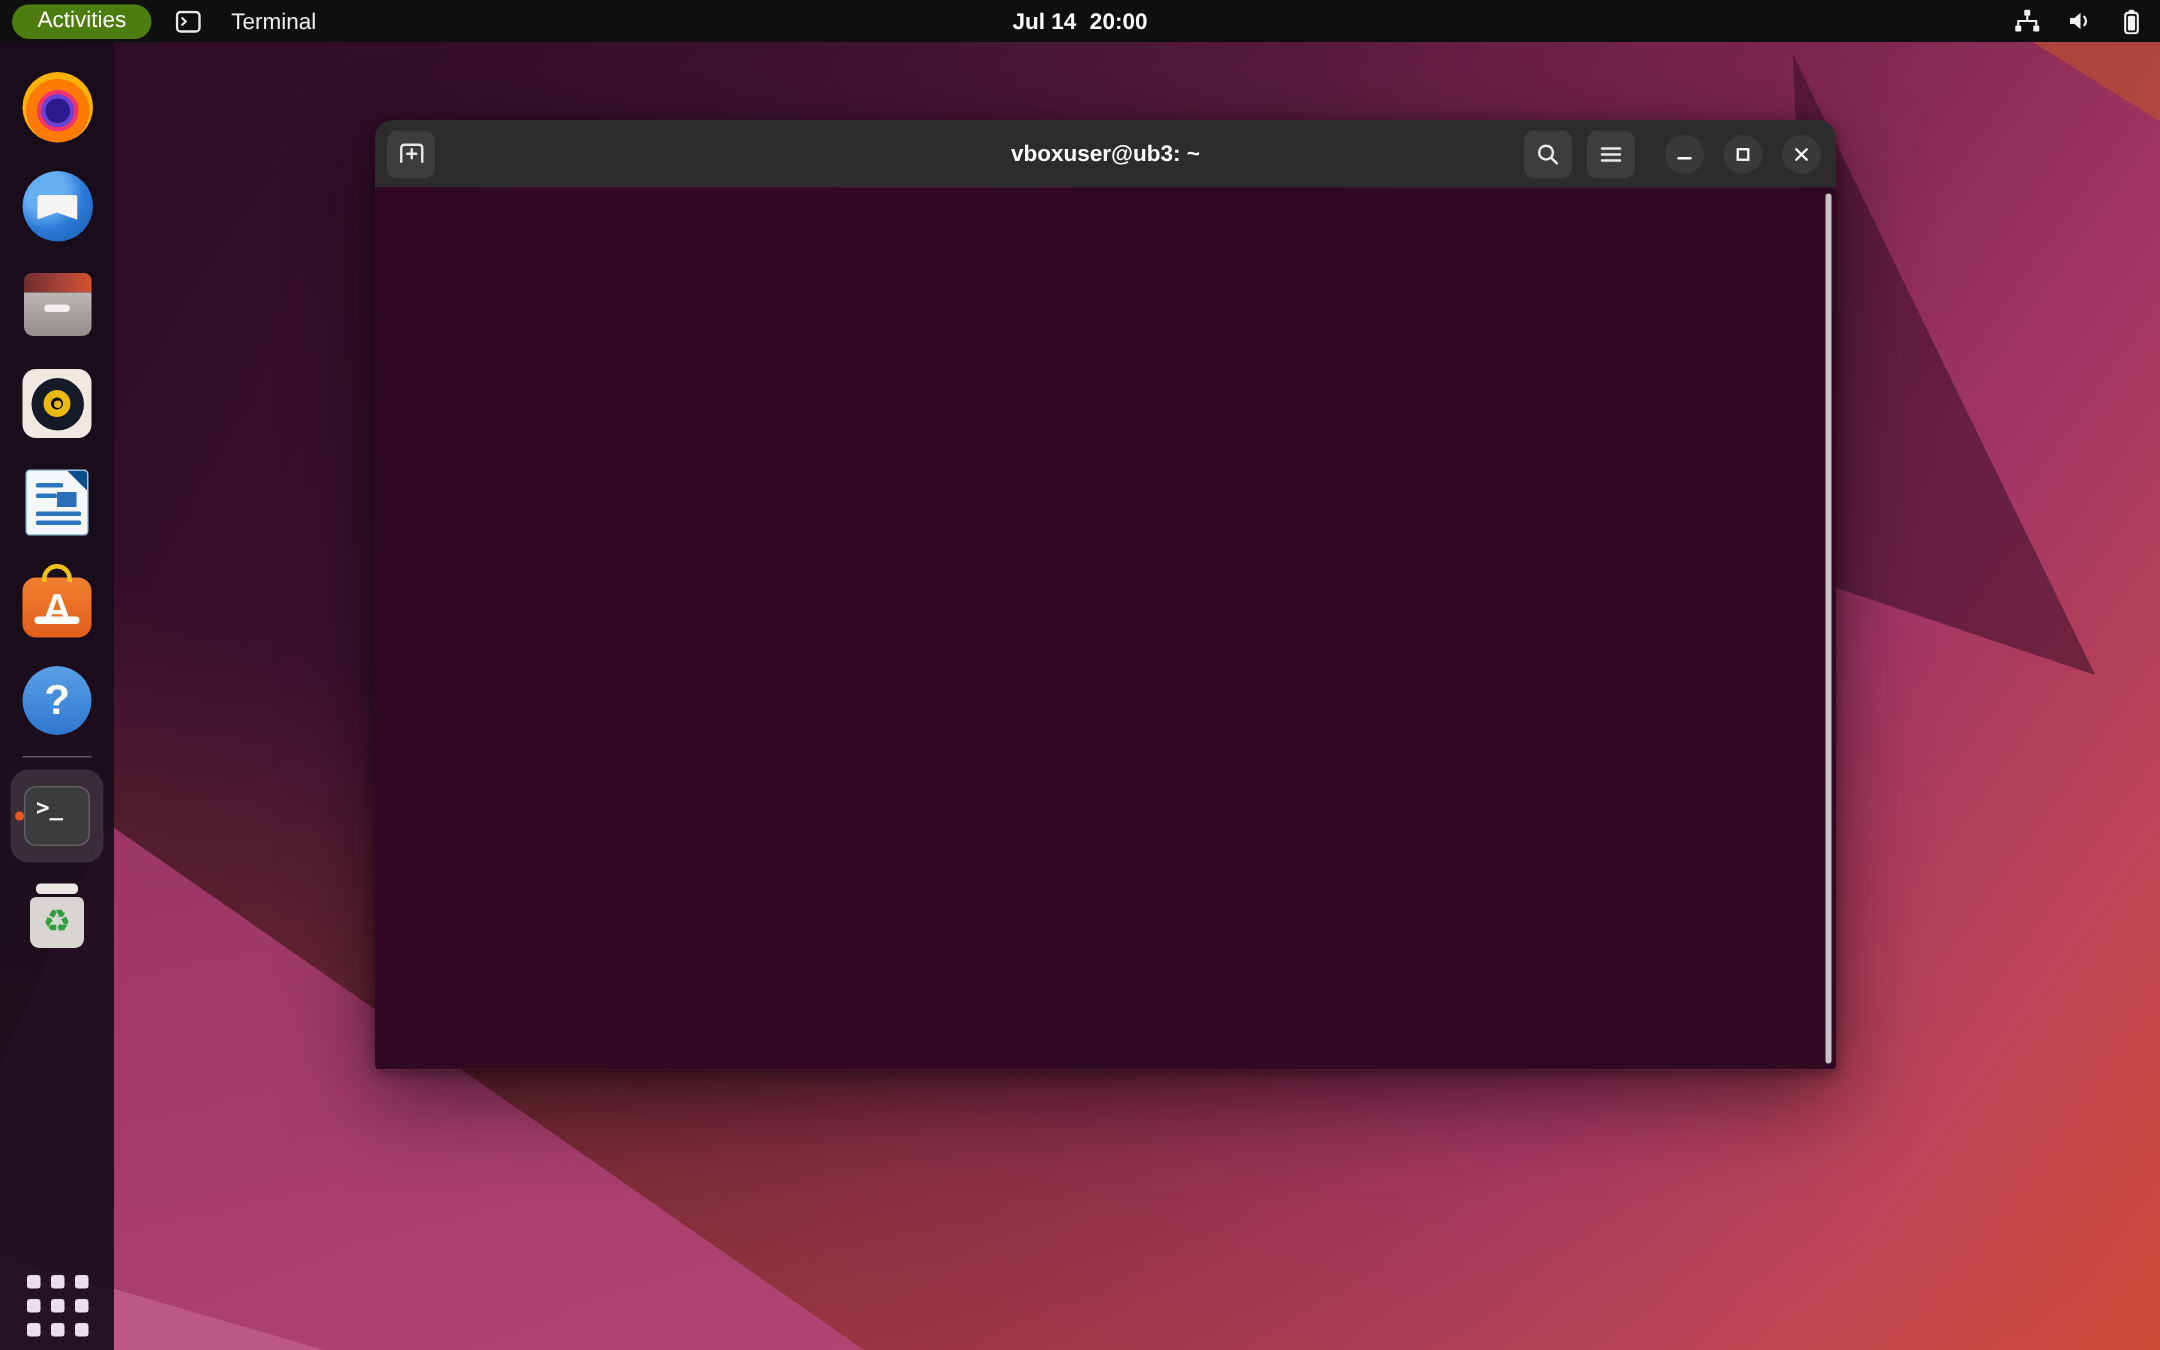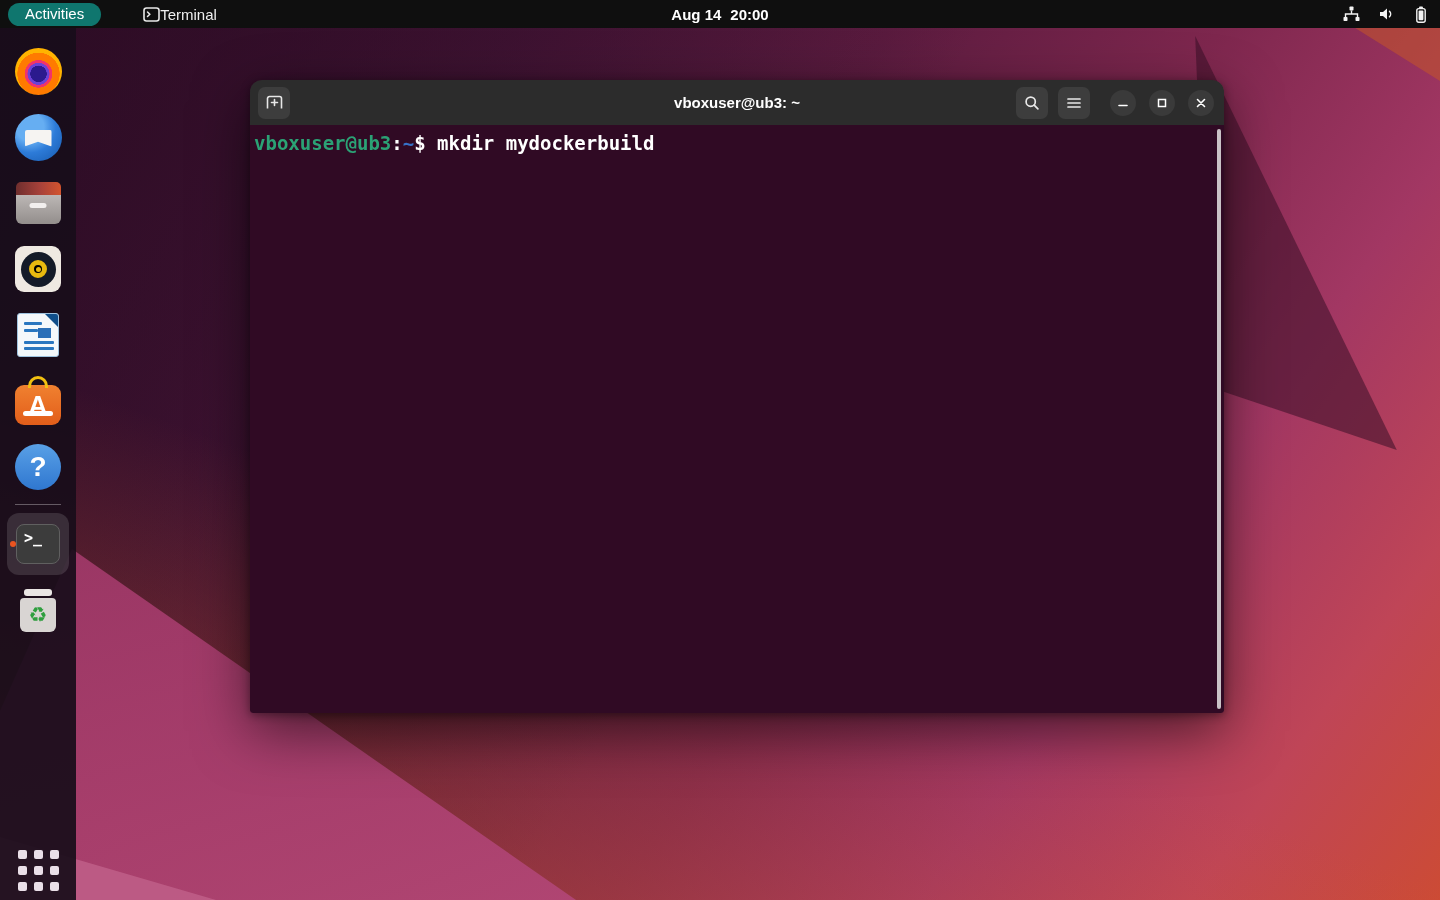--- a/index.html
+++ b/index.html
@@ -17,23 +17,23 @@
     background:#c05f88; opacity:.85; }
   .wp-fold-dark { clip-path:polygon(83% 4%, 97% 50%, 84% 43%);
     background:rgba(56,14,38,0.55); }
   .wp-corner-orange { clip-path:polygon(91% 0, 100% 0, 100% 9%);
     background:rgba(196,86,40,0.55); }
   .wp-warm-bottom { background:linear-gradient(200deg, rgba(0,0,0,0) 62%, rgba(208,86,44,0.45) 92%); }
 
   
   .topbar { position:absolute; left:0; top:0; width:100%; height:28px; z-index:10;
     background:#0f0f0f; display:flex; align-items:center; color:#f3f3f3; font-size:15px; }
-  .activities { margin-left:8px; padding:2px 17px 4px; background:#0f766e; border-radius:14px;
+  .activities { margin-left:8px; padding:2px 17px 4px; background:#4d7c0f; border-radius:14px;
     color:#ffffff; cursor:pointer; }
-  .focused-app { display:flex; align-items:center; gap:0; margin-left:42px; color:#eeeeee; }
+  .focused-app { display:flex; align-items:center; gap:20px; margin-left:16px; color:#eeeeee; }
   .clock { position:absolute; left:50%; transform:translateX(-50%); top:0; height:28px;
     display:flex; align-items:center; gap:9px; font-weight:bold; color:#ffffff; }
   .tray { margin-left:auto; margin-right:12px; display:flex; align-items:center; gap:17px; }
 
   
   .dock { position:absolute; left:0; top:28px; bottom:0; width:76px; z-index:9;
     background:rgba(24,13,26,0.92); display:flex; flex-direction:column; align-items:center; padding-top:10px; }
   .dock-item { width:62px; height:66px; display:flex; align-items:center; justify-content:center;
     position:relative; flex:0 0 auto; cursor:pointer; }
   .dock-sep { width:46px; height:1px; background:rgba(255,255,255,0.32); margin:4px 0 6px; flex:0 0 auto; }
@@ -130,21 +130,21 @@
 <div class="topbar">
   <div class="activities">Activities</div>
   <div class="focused-app">
     <svg width="17" height="15" viewBox="0 0 17 15">
       <rect x="1" y="1" width="15" height="13" rx="2.5" fill="none" stroke="#e8e8e8" stroke-width="1.6"></rect>
       <path d="M4.5 5l2.3 2.3L4.5 9.5" fill="none" stroke="#e8e8e8" stroke-width="1.5" stroke-linecap="round"></path>
     </svg>
     <span>Terminal</span>
   </div>
   <div class="clock">
-    <span>Aug 14</span>
+    <span>Jul 14</span>
     <span>20:00</span>
   </div>
   <div class="tray">
     <svg width="19" height="16" viewBox="0 0 19 16">
       <rect x="7.5" y="0.5" width="4" height="4" rx="0.8" fill="#f3f3f3"></rect>
       <path d="M9.5 4.5v3.5M3.5 11V8h12v3" stroke="#f3f3f3" stroke-width="1.4" fill="none"></path>
       <rect x="1.5" y="11" width="4" height="4" rx="0.8" fill="#f3f3f3"></rect>
       <rect x="13.5" y="11" width="4" height="4" rx="0.8" fill="#f3f3f3"></rect>
     </svg>
     <svg width="19" height="16" viewBox="0 0 19 16">
@@ -273,18 +273,15 @@
         </div>
         <div class="ctl">
           <svg width="12" height="12" viewBox="0 0 12 12">
             <path d="M2.5 2.5l7 7M9.5 2.5l-7 7" stroke="#ffffff" stroke-width="1.6" stroke-linecap="round"></path>
           </svg>
         </div>
       </div>
     </div>
   </div>
   <div class="term-body">
-    <div>
-      <span class="t-user">vboxuser@ub3</span><span class="t-plain">:</span><span class="t-path">~</span><span class="t-plain">$</span><span class="t-plain">&nbsp;</span><span class="t-plain">mkdir mydockerbuild</span>
-    </div>
     <div class="scrollbar"></div>
   </div>
 </div>
 
 </body></html>

